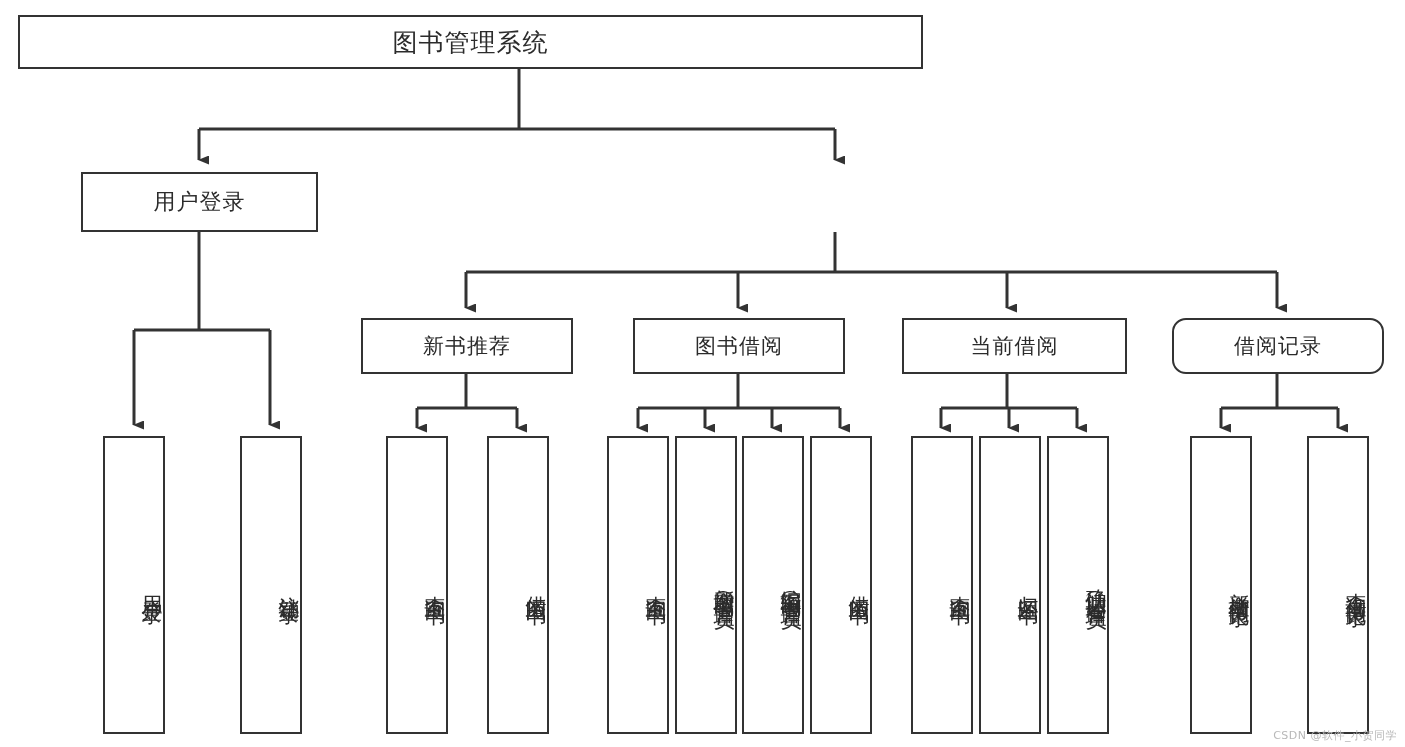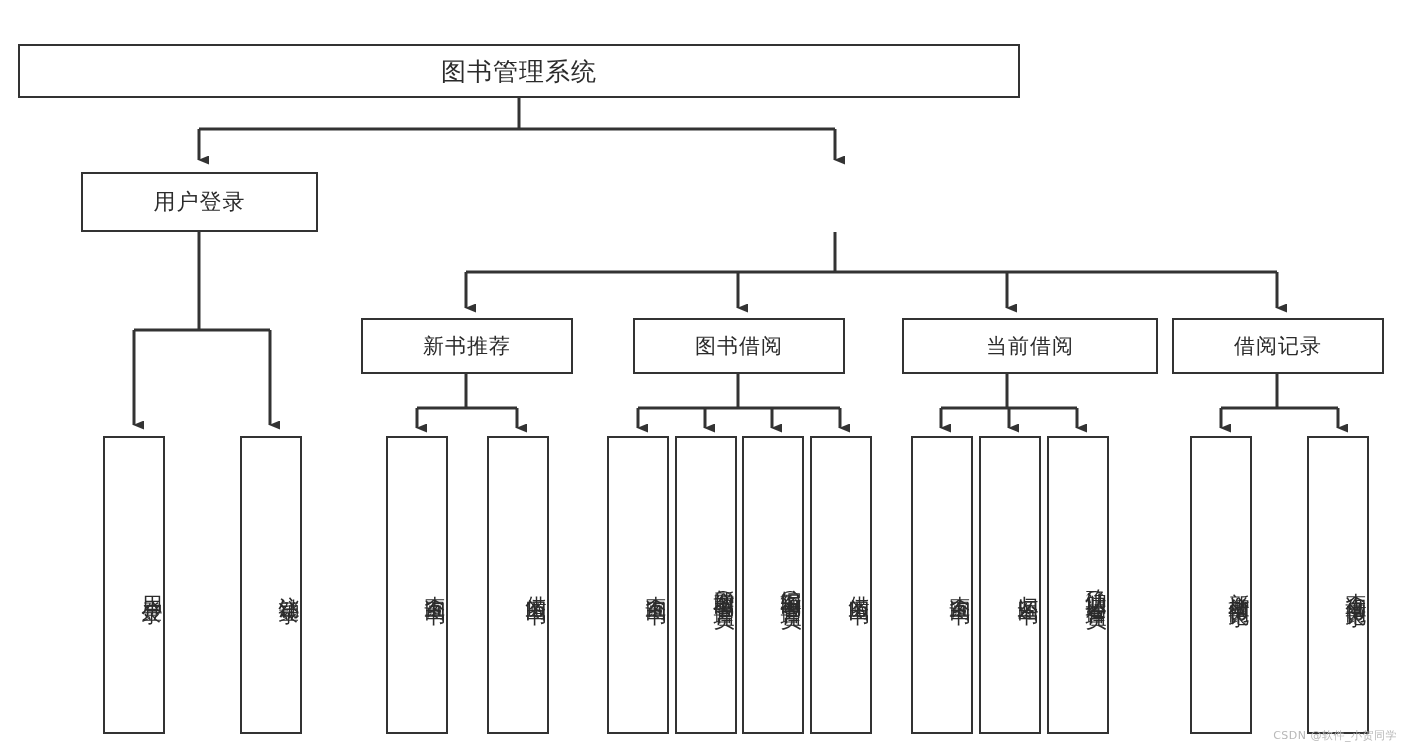--- a/index.html
+++ b/index.html
@@ -123,38 +123,38 @@
       <line x1="1009" y1="408" x2="1009" y2="428" marker-end="url(#arrowhead)"></line>
       <line x1="1077" y1="408" x2="1077" y2="428" marker-end="url(#arrowhead)"></line>
 
       <line x1="1277" y1="374" x2="1277" y2="408"></line>
       <line x1="1221" y1="408" x2="1338" y2="408"></line>
       <line x1="1221" y1="408" x2="1221" y2="428" marker-end="url(#arrowhead)"></line>
       <line x1="1338" y1="408" x2="1338" y2="428" marker-end="url(#arrowhead)"></line>
     </g>
   </svg>
 
-  <div class="node-box node-root" style="left:18px; top:15px; width:1002px; height:54px;margin-top:29px;">
+  <div class="node-box node-root" style="left:18px; top:15px; width:905px; height:54px;">
     <span>图书管理系统</span>
   </div>
 
   <div class="node-box node-l1" style="left:81px; top:172px; width:237px; height:60px;">
     <span>用户登录</span>
   </div>
 
   <div class="node-box node-l2" style="left:633px; top:318px; width:212px; height:56px;">
     <span>图书借阅</span>
   </div>
   <div class="node-box node-l2" style="left:361px; top:318px; width:212px; height:56px;">
     <span>新书推荐</span>
   </div>
-  <div class="node-box node-l2" style="left:902px; top:318px; width:256px; height:56px;">
+  <div class="node-box node-l2" style="left:902px; top:318px; width:225px; height:56px;">
     <span>当前借阅</span>
   </div>
-  <div class="node-box node-l2" style="left:1172px; top:318px; width:212px; height:56px;">
+  <div class="node-box node-l2" style="left:1172px; top:318px; width:212px; height:56px;border-radius:14px;">
     <span>借阅记录</span>
   </div>
 
   <div class="node-box node-leaf" style="left:103px; top:436px; width:62px; height:298px;">
     <span class="leaf-text">用户登录</span>
   </div>
   <div class="node-box node-leaf" style="left:240px; top:436px; width:62px; height:298px;">
     <span class="leaf-text">注销登录</span>
   </div>
 

